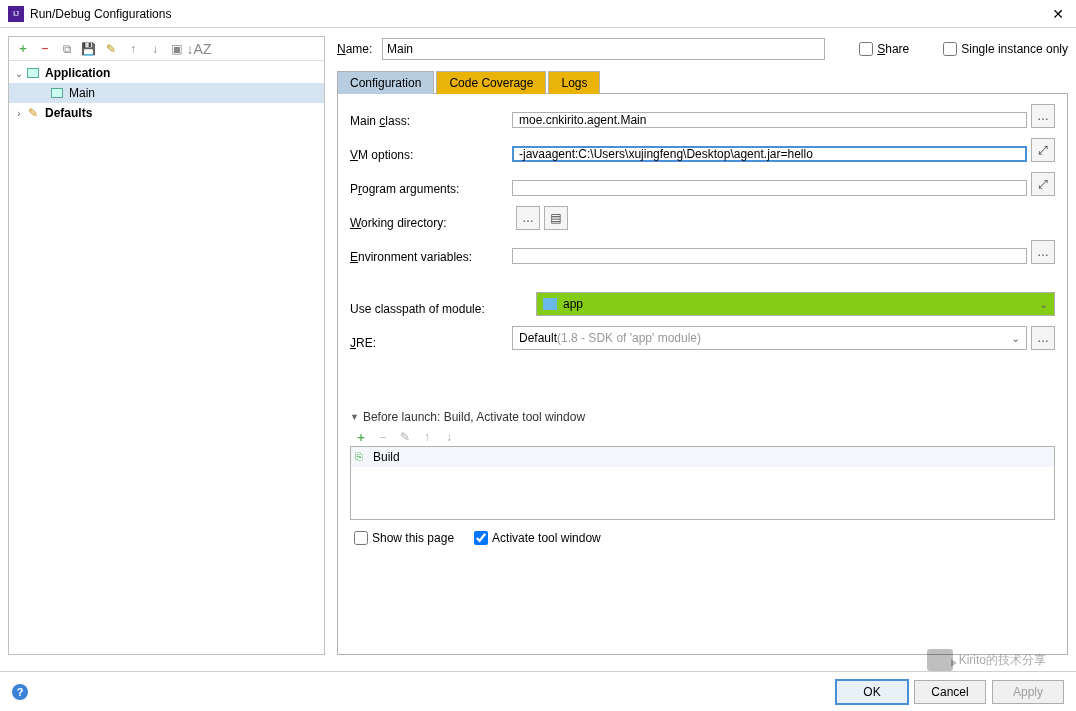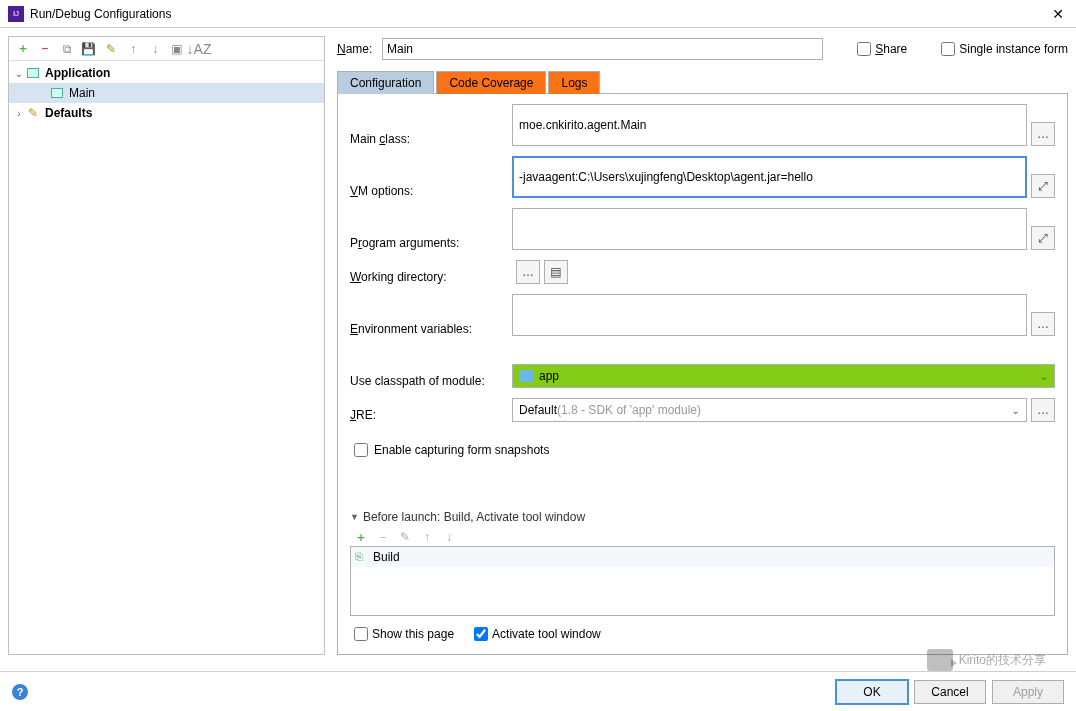--- a/index.html
+++ b/index.html
@@ -26,27 +26,27 @@
   .def-ico { color:#c80; font-size:12px; }
 
   .right-pane { flex:1; padding-left:12px; display:flex; flex-direction:column; }
   .name-row { display:flex; align-items:center; height:26px; margin-bottom:8px; }
   .name-row .lbl { width:45px; }
   .name-row input { flex:1; height:22px; border:1px solid #b0b0b0; padding:0 4px; }
   .name-row .chk { display:flex; align-items:center; margin-left:30px; }
   .name-row .chk input { width:14px; height:14px; margin-right:4px; }
 
   .tabs { display:flex; border-bottom:1px solid #b0b0b0; }
-  .tab { padding:4px 12px; border:1px solid #b0b0b0; border-bottom:none; margin-right:2px; background:#f97316; position:relative; top:1px; }
+  .tab { padding:4px 12px; border:1px solid #b0b0b0; border-bottom:none; margin-right:2px; background:#eab308; position:relative; top:1px; }
   .tab.active { background:#b8cde0; }
 
   .tab-content { border:1px solid #b0b0b0; border-top:none; flex:1; padding:10px 12px; display:flex; flex-direction:column; overflow:auto; }
   .form-row { display:flex; align-items:flex-end; margin-bottom:10px; }
   .form-row .flabel { width:162px; }
-  .form-row input[type=text] { flex:1; height:42px; border:1px solid #b0b0b0; padding:0 6px; }
+  .form-row input[type=text] { flex:1; height:16px; border:1px solid #b0b0b0; padding:0 6px; }
   .form-row input.focused { border:1px solid #4a90d9; box-shadow:0 0 0 1px #4a90d9 inset; }
   .form-row .side-btn { width:24px; height:24px; border:1px solid #b0b0b0; margin-left:4px; display:flex; align-items:center; justify-content:center; background:#f5f5f5; color:#444; }
   .dropdown { flex:1; height:24px; border:1px solid #b0b0b0; background:#84cc16; padding:0 6px; display:flex; align-items:center; position:relative; }
   .dropdown .dd-icon { width:14px; height:12px; background:#6ab7e8; margin-right:6px; }
   .dropdown .arrow { position:absolute; right:6px; font-size:10px; color:#555; }
   .dropdown .faded { color:#999; }
   .checkbox-row { display:flex; align-items:center; margin-top:4px; }
   .checkbox-row input { width:14px; height:14px; margin-right:6px; }
 
   .section-head { display:flex; align-items:center; margin-top:50px; margin-bottom:4px; color:#333; }
@@ -123,21 +123,21 @@
   <div class="right-pane">
     <div class="name-row">
       <span class="lbl"><span class="u">N</span>ame:</span>
       <input type="text" value="Main" style="">
       <label class="chk">
         <input type="checkbox" style="">
         <span><span class="u">S</span>hare</span>
       </label>
       <label class="chk">
         <input type="checkbox" style="">
-        <span>Single instance form</span>
+        <span>Single instance only</span>
       </label>
     </div>
 
     <div class="tabs">
       <div class="tab active">Configuration</div>
       <div class="tab">Code Coverage</div>
       <div class="tab">Logs</div>
     </div>
 
     <div class="tab-content">
@@ -159,40 +159,36 @@
       <div class="form-row">
         <span class="flabel"><span class="u">W</span>orking directory:</span>
         <div class="side-btn">…</div>
         <div class="side-btn">▤</div>
       </div>
       <div class="form-row">
         <span class="flabel"><span class="u">E</span>nvironment variables:</span>
         <input type="text" value="" style="">
         <div class="side-btn">…</div>
       </div>
-      <div class="form-row" style="margin-top:18px;">
+      <div class="form-row" style="margin-top:18px;gap:24px;">
         <span class="flabel">Use classpath of module:</span>
         <div class="dropdown">
           <span class="dd-icon"></span>
           <span>app</span>
           <span class="arrow">⌄</span>
         </div>
       </div>
       <div class="form-row">
         <span class="flabel"><span class="u">J</span>RE:</span>
         <div class="dropdown" style="background:#fff">
           <span>Default </span>
           <span class="faded">(1.8 - SDK of 'app' module)</span>
           <span class="arrow">⌄</span>
         </div>
         <div class="side-btn">…</div>
-      </div>
-      <div class="checkbox-row" style="margin-top:8px;">
-        <input type="checkbox" style="">
-        <span>Enable capturing form snapshots</span>
       </div>
 
       <div class="section-head">
         <span class="tri">▼</span>
         <span>Before launch: Build, Activate tool window</span>
       </div>
       <div class="mini-toolbar">
         <div class="tb plus">＋</div>
         <div class="tb">－</div>
         <div class="tb">✎</div>

